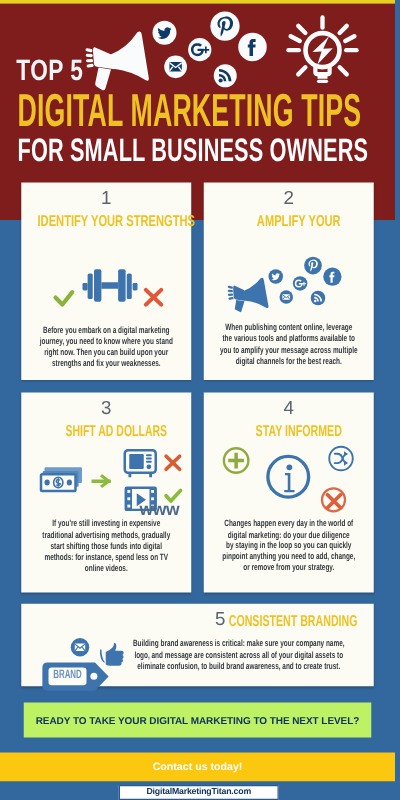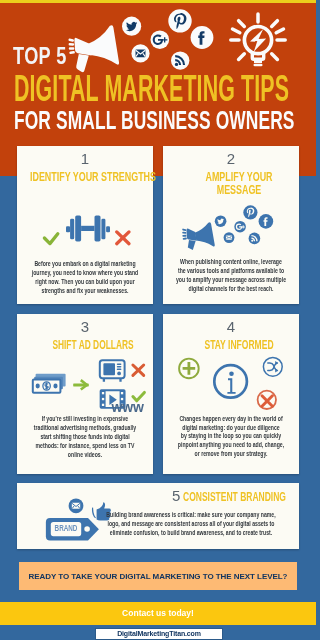--- a/index.html
+++ b/index.html
@@ -5,21 +5,21 @@
 <style>
   html,body{margin:0;padding:0;}
   body{width:316px;height:640px;overflow:hidden;background:#33689e;
        font-family:"Liberation Sans",sans-serif;-webkit-font-smoothing:antialiased;}
   .page{position:relative;width:316px;height:640px;background:#33689e;overflow:hidden;}
 
   
   .topbar{position:absolute;left:0;top:0;width:316px;height:3px;background:#EBCF1C;}
 
   
-  .header{position:absolute;left:0;top:3px;width:316px;height:173px;background:#c2410c;}
+  .header{position:absolute;left:0;top:3px;width:316px;height:173px;background:#7f1d1d;}
   .hdr-icons{position:absolute;left:0;top:0;width:316px;height:72px;}
   .eyebrow{position:absolute;left:13.3px;top:41.5px;font-size:23.5px;font-weight:bold;
     color:#F2F4F7;letter-spacing:0.5px;line-height:23.5px;
     transform:scaleX(0.771);transform-origin:left top;white-space:nowrap;}
   .title1{position:absolute;left:14px;top:66.5px;font-size:37px;font-weight:bold;
     color:#EFC224;line-height:37px;letter-spacing:0.2px;
     transform:scaleX(0.578);transform-origin:left top;white-space:nowrap;}
   .title2{position:absolute;left:14px;top:104px;font-size:26px;font-weight:bold;
     color:#FBFCFD;line-height:26px;letter-spacing:0.15px;
     transform:scaleX(0.669);transform-origin:left top;white-space:nowrap;}
@@ -49,38 +49,38 @@
   
   .c5num{position:absolute;left:155px;top:5px;font-size:15px;color:#5A646E;line-height:15px;}
   .c5title{position:absolute;left:166px;top:8px;font-size:12.6px;color:#EFC224;
     font-weight:bold;line-height:13px;letter-spacing:0px;transform:scaleX(0.675);
     transform-origin:left top;white-space:nowrap;}
   .c5body{position:absolute;left:74px;top:28px;width:200px;font-size:7.3px;
     color:#34393E;text-align:right;font-weight:bold;text-decoration:underline;}
   .c5body > div{position:relative;height:8.95px;line-height:8.95px;}
 
   
-  .cta{position:absolute;left:19px;top:562px;width:278px;height:28px;background:#fdba74;}
+  .cta{position:absolute;left:19px;top:562px;width:278px;height:28px;background:#bef264;}
   .cta-txt{position:absolute;width:100%;text-align:center;top:10px;font-size:8px;
     font-weight:bold;color:#123560;letter-spacing:-0.05px;line-height:9px;}
 
   
   .yband{position:absolute;left:0;top:602px;width:316px;height:23px;background:#FBC70F;}
   .yband-txt{position:absolute;width:100%;text-align:center;top:7px;font-size:8.5px;
     font-weight:bold;color:#FFFFFF;line-height:9px;}
   .sitebox{position:absolute;left:95px;top:628px;width:126px;height:10px;
     background:#FFFFFF;border:1px solid #2b5a8a;}
   .sitebox span{position:absolute;width:100%;text-align:center;top:1px;font-size:7px;
     font-weight:bold;color:#123560;line-height:8px;letter-spacing:-0.15px;}
 
   .iconrow{position:absolute;left:0;width:136px;}
   .iconrow svg{display:block;}
   .filmlabel{position:absolute;left:94.5px;top:89px;width:24px;text-align:left;
     font-size:14px;font-weight:bold;color:#4B6A8C;line-height:9px;letter-spacing:-0.2px;}
-  .c5icons{position:absolute;left:0;top:4px;width:104px;height:66px;margin-left:12px;}
+  .c5icons{position:absolute;left:0;top:16px;width:104px;height:66px;}
   .tagtext{position:absolute;left:37.0px;top:35.8px;width:0;text-align:center;
     font-size:9.6px;font-weight:bold;color:#6C93BE;line-height:10px;}
   .tagtext span{display:inline-block;position:absolute;left:0;top:0;
     transform:translateX(-50%) scaleX(0.66);white-space:nowrap;}
   .c5body span{display:inline-block;position:absolute;left:50%;top:0;white-space:nowrap;
     transform:translateX(-50%) scaleX(0.705);line-height:8.95px;}
   svg{display:block;}
 </style>
 </head>
 <body>
@@ -206,23 +206,20 @@
         </div>
       </div>
   </div>
 
   <div class="card c2">
     <div class="cnum">2</div>
     <div class="ctitle" style="top:25px">
       <div>
           <span>AMPLIFY YOUR</span>
         </div>
-      <div>
-          <span>MESSAGE</span>
-        </div>
     </div>
     <div class="iconrow" style="top:46px;height:58px">
       <svg width="136" height="58" viewBox="0 0 136 58">
         <g fill="#3D74AE">
           <path d="M45.3 30.8 Q47.6 29.1 48.1 32.1 L51.7 52.5 Q52.2 55.5 49.6 53.9 Q41.9 49.4 33.3 48.5 L31.8 40.8 Q40.0 37.6 45.3 30.8 Z"></path>
           <path d="M24.8 36.5 L32.2 40.0 L33.6 48.7 L25.7 47.5 Q24.0 47.3 23.9 45.4 L23.5 38.8 Q23.4 36.1 24.8 36.5 Z"></path>
           <path d="M26.0 48.0 L32.6 49.0 L29.8 58.0 L24.8 55.4 Z"></path>
           <rect x="19.2" y="36.9" width="4.2" height="1.8" rx="0.9" transform="rotate(14 21.3 37.8)"></rect>
           <rect x="19.2" y="39.9" width="4.2" height="1.8" rx="0.9" transform="rotate(6 21.3 40.8)"></rect>
           <rect x="19.3" y="42.9" width="4.2" height="1.8" rx="0.9" transform="rotate(-2 21.4 43.8)"></rect>

